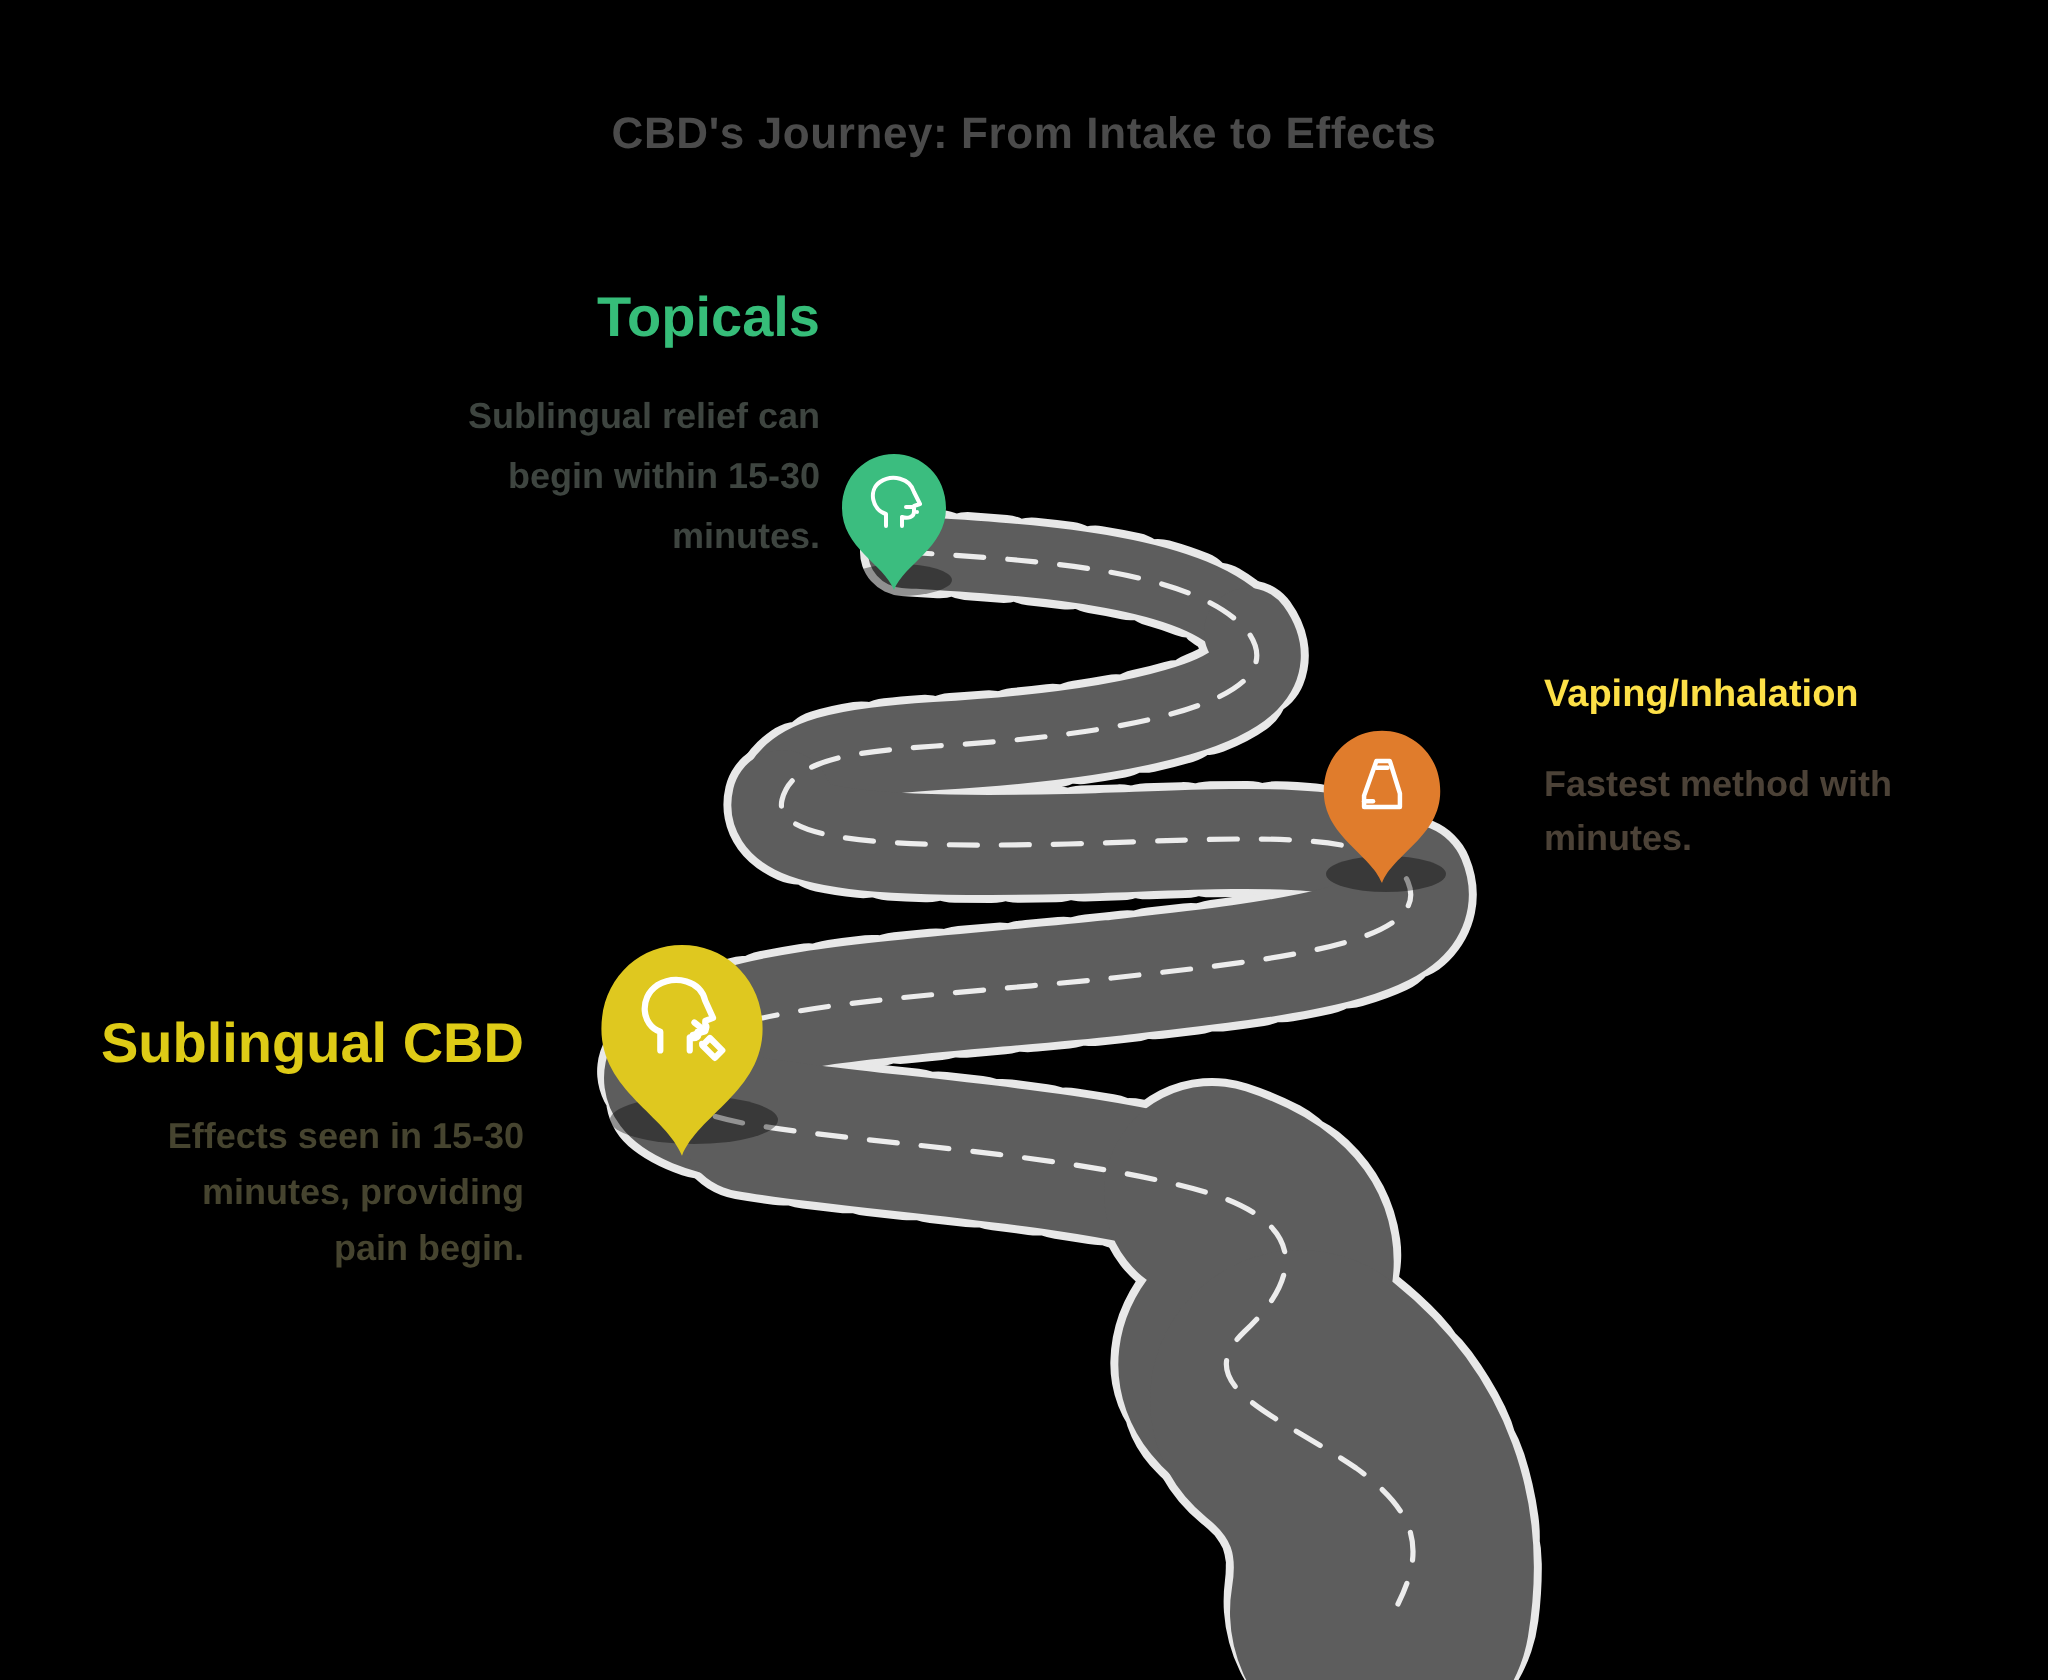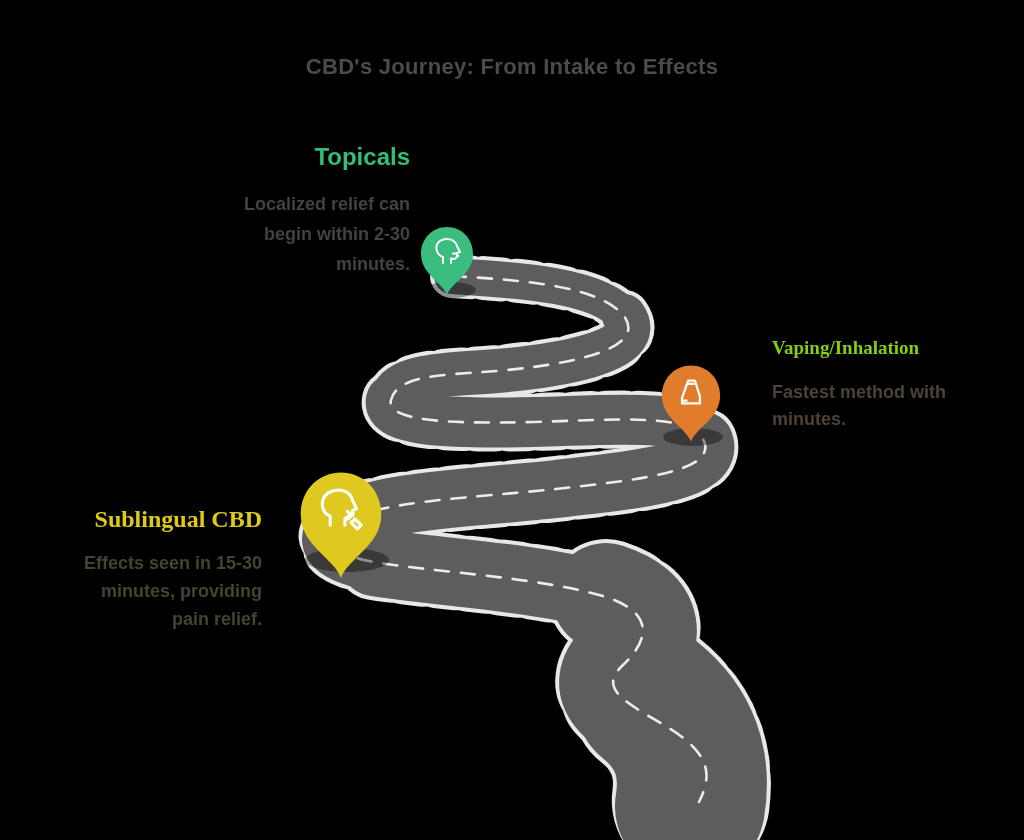--- a/index.html
+++ b/index.html
@@ -9,21 +9,21 @@
     overflow:hidden;
     font-family:"Liberation Sans", sans-serif;
   }
   .stage{position:absolute;top:0;left:0;width:1024px;height:840px}
   .title{
     position:absolute;top:54px;left:0;width:100%;
     text-align:center;font-size:22px;font-weight:bold;
     color:var(--title_color,#4b4b4b);letter-spacing:.3px;
   }
   .block{position:absolute;font-weight:bold;font-size:18px}
-  .block .label{font-size:24px;font-weight:bold}
+  .block .label{font-size:28px;font-weight:bold}
   .block .line{white-space:nowrap}
   .block--topicals{top:143px;right:614px;text-align:right}
   .block--topicals .label{margin-bottom:18px}
   .block--topicals .line{line-height:30px}
   .block--vaping{top:337px;left:772px;text-align:left}
   .block--vaping .label{margin-bottom:20px;font-size:19px}
   .block--vaping .line{line-height:27px}
   .block--sublingual{top:506px;right:762px;text-align:right}
   .block--sublingual .label{margin-bottom:16px}
   .block--sublingual .line{line-height:28px}
@@ -96,31 +96,31 @@
         <path d="M 6 0 L 9.5 2.8 L 5.5 4"></path>
         <path d="M 11 5 l 4 4 l -2.4 2.4 l -4 -4 z"></path>
         <circle class="pin-icon-dot" cx="6.2" cy="4.8" r="0.9"></circle>
         <circle class="pin-icon-dot" cx="8.4" cy="6.8" r="0.9"></circle>
       </g>
     </g>
   </svg>
 
   <div class="block block--topicals" style="color: rgb(62, 69, 64);">
     <div class="label" style="color: rgb(54, 189, 121);">Topicals</div>
-    <div class="line">Localized relief can</div>
-    <div class="line">begin within 2-30</div>
+    <div class="line">Sublingual relief can</div>
+    <div class="line">begin within 15-30</div>
     <div class="line">minutes.</div>
   </div>
 
   <div class="block block--vaping" style="color: rgb(76, 66, 55);">
-    <div class="label" style="color: #84cc16; font-family: Liberation Serif, serif;">Vaping/Inhalation</div>
+    <div class="label" style="color: #fde047;">Vaping/Inhalation</div>
     <div class="line">Fastest method with</div>
     <div class="line">minutes.</div>
   </div>
 
   <div class="block block--sublingual" style="color: rgb(70, 68, 47);">
-    <div class="label" style="color: rgb(222, 203, 22); font-family: Liberation Serif, serif;">Sublingual CBD</div>
+    <div class="label" style="color: rgb(222, 203, 22);">Sublingual CBD</div>
     <div class="line">Effects seen in 15-30</div>
     <div class="line">minutes, providing</div>
-    <div class="line">pain relief.</div>
+    <div class="line">pain begin.</div>
   </div>
 
 </div>
 
 </body></html>

